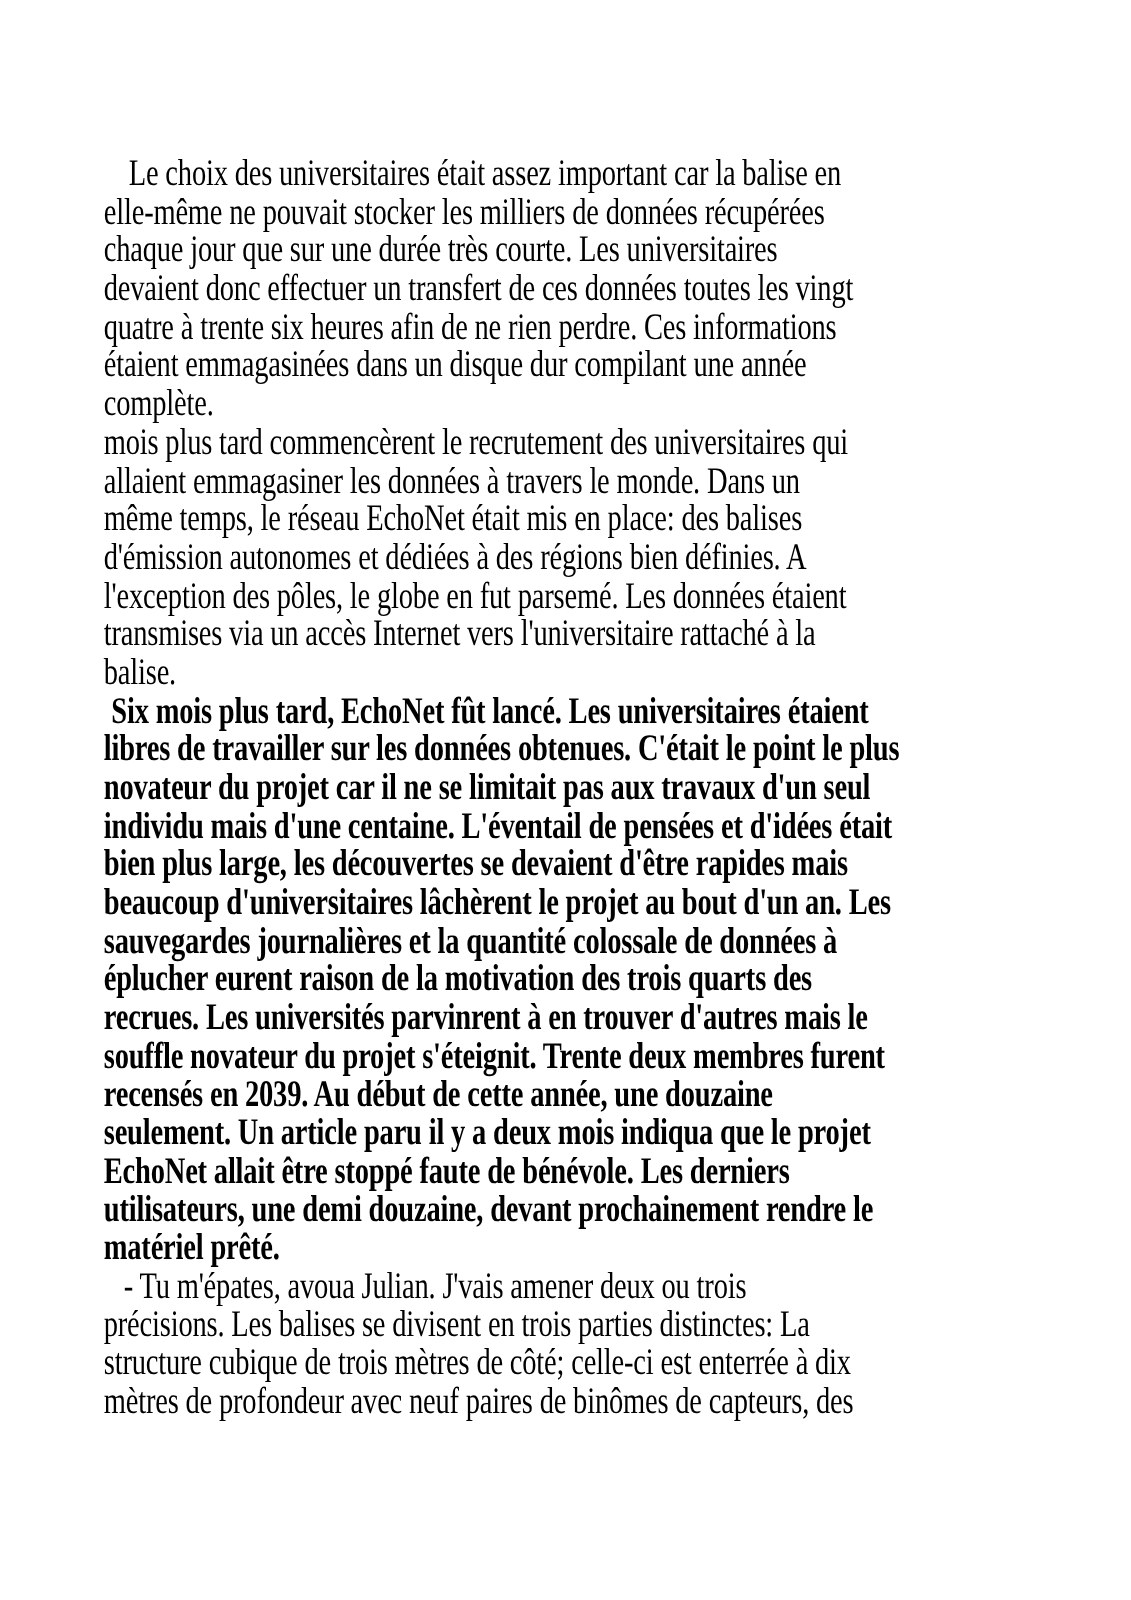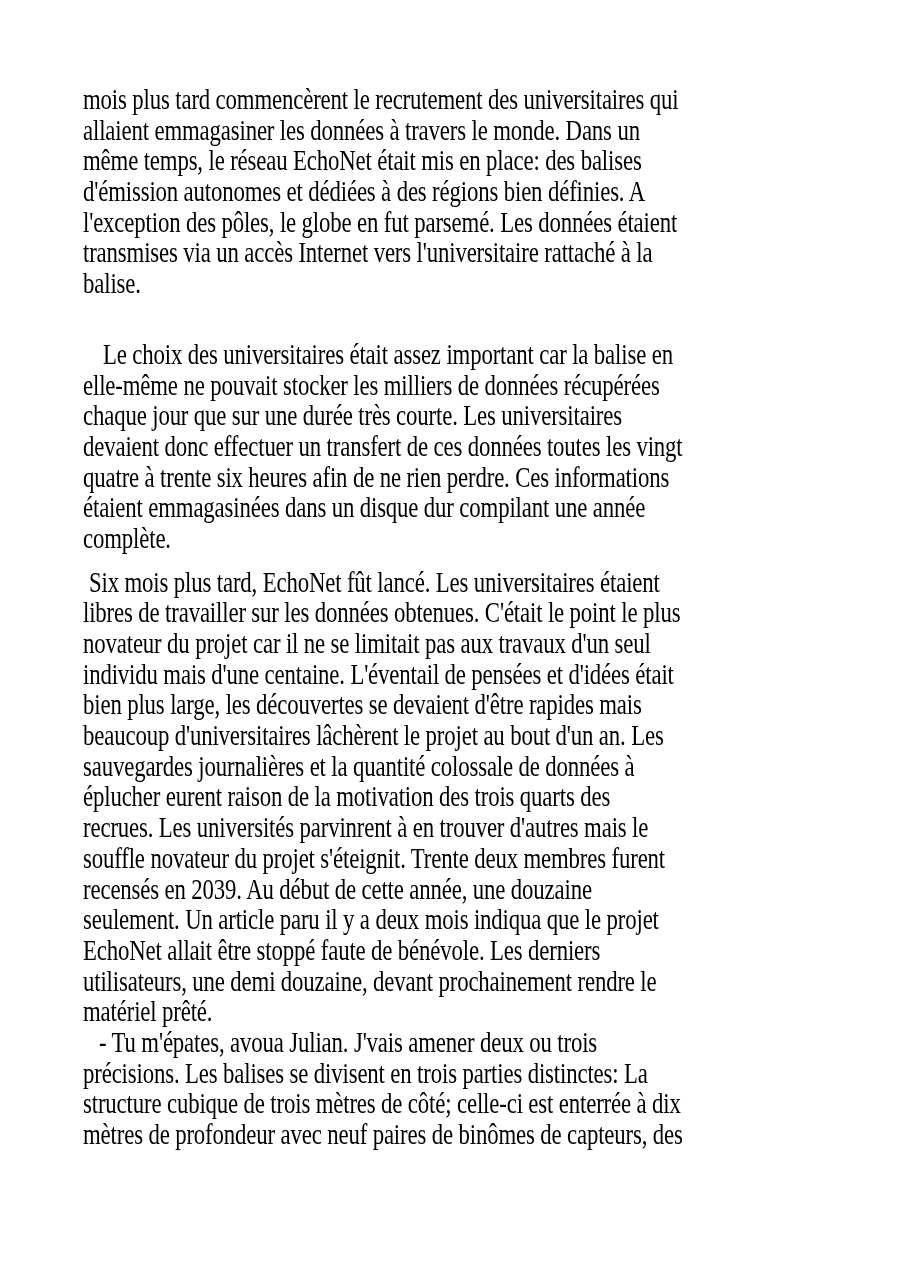--- a/index.html
+++ b/index.html
@@ -42,39 +42,39 @@
     transform: scaleX(0.76);
     transform-origin: 0 50%;
     letter-spacing: -0.2px;
   }
 </style>
 </head>
 <body>
 
 <main class="page">
   <div class="text-block" id="text-block">
+      <div class="paragraph" style="margin-top: 40px;">
+        <div class="line" style="margin-left: 20px; color: rgb(0, 0, 0);">Le choix des universitaires était assez important car la balise en</div>
+        <div class="line" style="color: rgb(0, 0, 0);">elle-même ne pouvait stocker les milliers de données récupérées</div>
+        <div class="line" style="color: rgb(0, 0, 0);">chaque jour que sur une durée très courte. Les universitaires</div>
+        <div class="line" style="color: rgb(0, 0, 0);">devaient donc effectuer un transfert de ces données toutes les vingt</div>
+        <div class="line" style="color: rgb(0, 0, 0);">quatre à trente six heures afin de ne rien perdre. Ces informations</div>
+        <div class="line" style="color: rgb(0, 0, 0);">étaient emmagasinées dans un disque dur compilant une année</div>
+        <div class="line" style="color: rgb(0, 0, 0);">complète.</div>
+      </div>
       <div class="paragraph" style="margin-top: 0px;">
         <div class="line" style="color: rgb(0, 0, 0);">mois plus tard commencèrent le recrutement des universitaires qui</div>
         <div class="line" style="color: rgb(0, 0, 0);">allaient emmagasiner les données à travers le monde. Dans un</div>
         <div class="line" style="color: rgb(0, 0, 0);">même temps, le réseau EchoNet était mis en place: des balises</div>
         <div class="line" style="color: rgb(0, 0, 0);">d'émission autonomes et dédiées à des régions bien définies. A</div>
         <div class="line" style="color: rgb(0, 0, 0);">l'exception des pôles, le globe en fut parsemé. Les données étaient</div>
         <div class="line" style="color: rgb(0, 0, 0);">transmises via un accès Internet vers l'universitaire rattaché à la</div>
         <div class="line" style="color: rgb(0, 0, 0);">balise.</div>
       </div>
-      <div class="paragraph" style="margin-top: 40px;">
-        <div class="line" style="margin-left: 20px; color: rgb(0, 0, 0);">Le choix des universitaires était assez important car la balise en</div>
-        <div class="line" style="color: rgb(0, 0, 0);">elle-même ne pouvait stocker les milliers de données récupérées</div>
-        <div class="line" style="color: rgb(0, 0, 0);">chaque jour que sur une durée très courte. Les universitaires</div>
-        <div class="line" style="color: rgb(0, 0, 0);">devaient donc effectuer un transfert de ces données toutes les vingt</div>
-        <div class="line" style="color: rgb(0, 0, 0);">quatre à trente six heures afin de ne rien perdre. Ces informations</div>
-        <div class="line" style="color: rgb(0, 0, 0);">étaient emmagasinées dans un disque dur compilant une année</div>
-        <div class="line" style="color: rgb(0, 0, 0);">complète.</div>
-      </div>
-      <div class="paragraph" style="margin-top: 13px;">
+      <div class="paragraph" style="margin-top: 0px; font-weight: bold;">
         <div class="line" style="margin-left: 6px; color: rgb(0, 0, 0);">Six mois plus tard, EchoNet fût lancé. Les universitaires étaient</div>
         <div class="line" style="color: rgb(0, 0, 0);">libres de travailler sur les données obtenues. C'était le point le plus</div>
         <div class="line" style="color: rgb(0, 0, 0);">novateur du projet car il ne se limitait pas aux travaux d'un seul</div>
         <div class="line" style="color: rgb(0, 0, 0);">individu mais d'une centaine. L'éventail de pensées et d'idées était</div>
         <div class="line" style="color: rgb(0, 0, 0);">bien plus large, les découvertes se devaient d'être rapides mais</div>
         <div class="line" style="color: rgb(0, 0, 0);">beaucoup d'universitaires lâchèrent le projet au bout d'un an. Les</div>
         <div class="line" style="color: rgb(0, 0, 0);">sauvegardes journalières et la quantité colossale de données à</div>
         <div class="line" style="color: rgb(0, 0, 0);">éplucher eurent raison de la motivation des trois quarts des</div>
         <div class="line" style="color: rgb(0, 0, 0);">recrues. Les universités parvinrent à en trouver d'autres mais le</div>
         <div class="line" style="color: rgb(0, 0, 0);">souffle novateur du projet s'éteignit. Trente deux membres furent</div>

